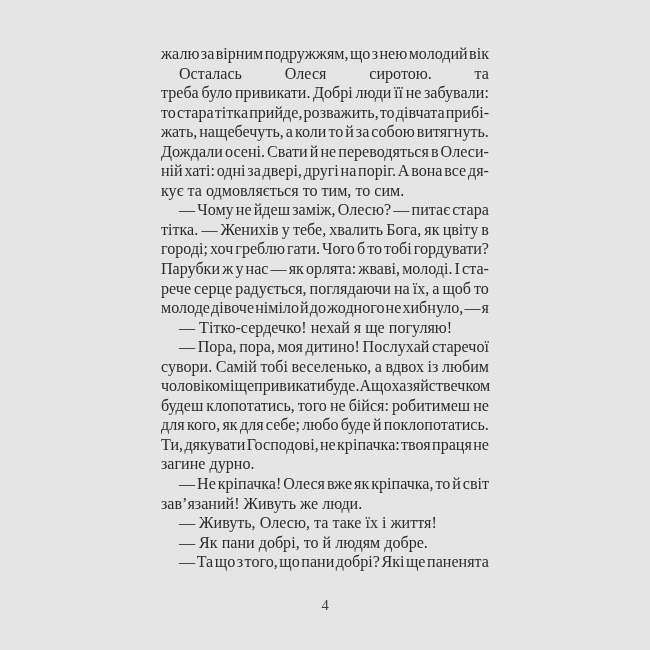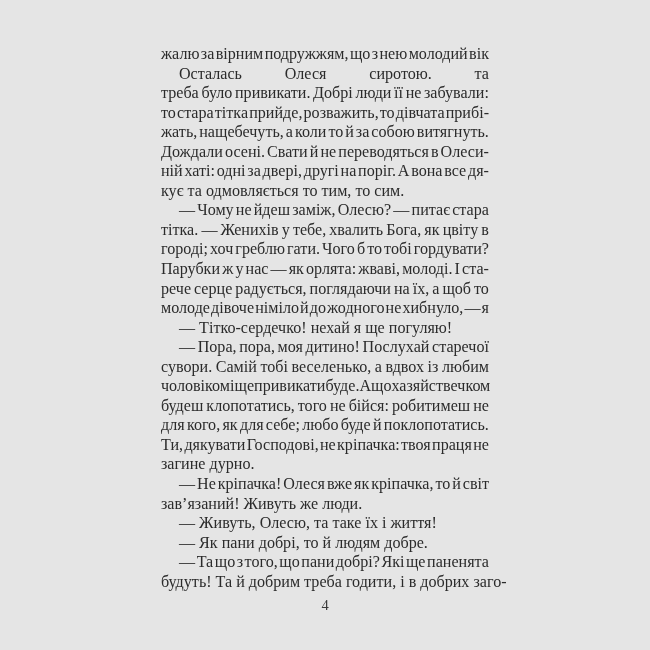--- a/index.html
+++ b/index.html
@@ -100,18 +100,17 @@
       <div class="ln just"><span class="w">чоловіком</span><span class="w">іще</span><span class="w">привикати</span><span class="w">буде.</span><span class="w">А</span><span class="w">що</span><span class="w">хазяйствечком</span></div>
       <div class="ln just"><span class="w">будеш</span><span class="w">клопотатись,</span><span class="w">того</span><span class="w">не</span><span class="w">бійся:</span><span class="w">робитимеш</span><span class="w">не</span></div>
       <div class="ln just"><span class="w">для</span><span class="w">кого,</span><span class="w">як</span><span class="w">для</span><span class="w">себе;</span><span class="w">любо</span><span class="w">буде</span><span class="w">й</span><span class="w">поклопотатись.</span></div>
       <div class="ln just"><span class="w">Ти,</span><span class="w">дякувати</span><span class="w">Господові,</span><span class="w">не</span><span class="w">кріпачка:</span><span class="w">твоя</span><span class="w">праця</span><span class="w">не</span></div>
       <div class="ln flush"><span class="w">загине дурно.</span></div>
       <div class="ln just ind"><span class="w">—</span><span class="w">Не</span><span class="w">кріпачка!</span><span class="w">Олеся</span><span class="w">вже</span><span class="w">як</span><span class="w">кріпачка,</span><span class="w">то</span><span class="w">й</span><span class="w">світ</span></div>
       <div class="ln flush"><span class="w">зав’язаний! Живуть же люди.</span></div>
       <div class="ln flush ind"><span class="w">— Живуть, Олесю, та таке їх і життя!</span></div>
       <div class="ln flush ind"><span class="w">— Як пани добрі, то й людям добре.</span></div>
       <div class="ln just ind"><span class="w">—</span><span class="w">Та</span><span class="w">що</span><span class="w">з</span><span class="w">того,</span><span class="w">що</span><span class="w">пани</span><span class="w">добрі?</span><span class="w">Які</span><span class="w">ще</span><span class="w">паненята</span></div>
-      <div class="ln flush"><span class="w">будуть! Та й добрим треба годити, і в добрих заго-</span></div>
     </div>
 
   <div class="page-number">4</div>
 
 </div>
 
 </body></html>

